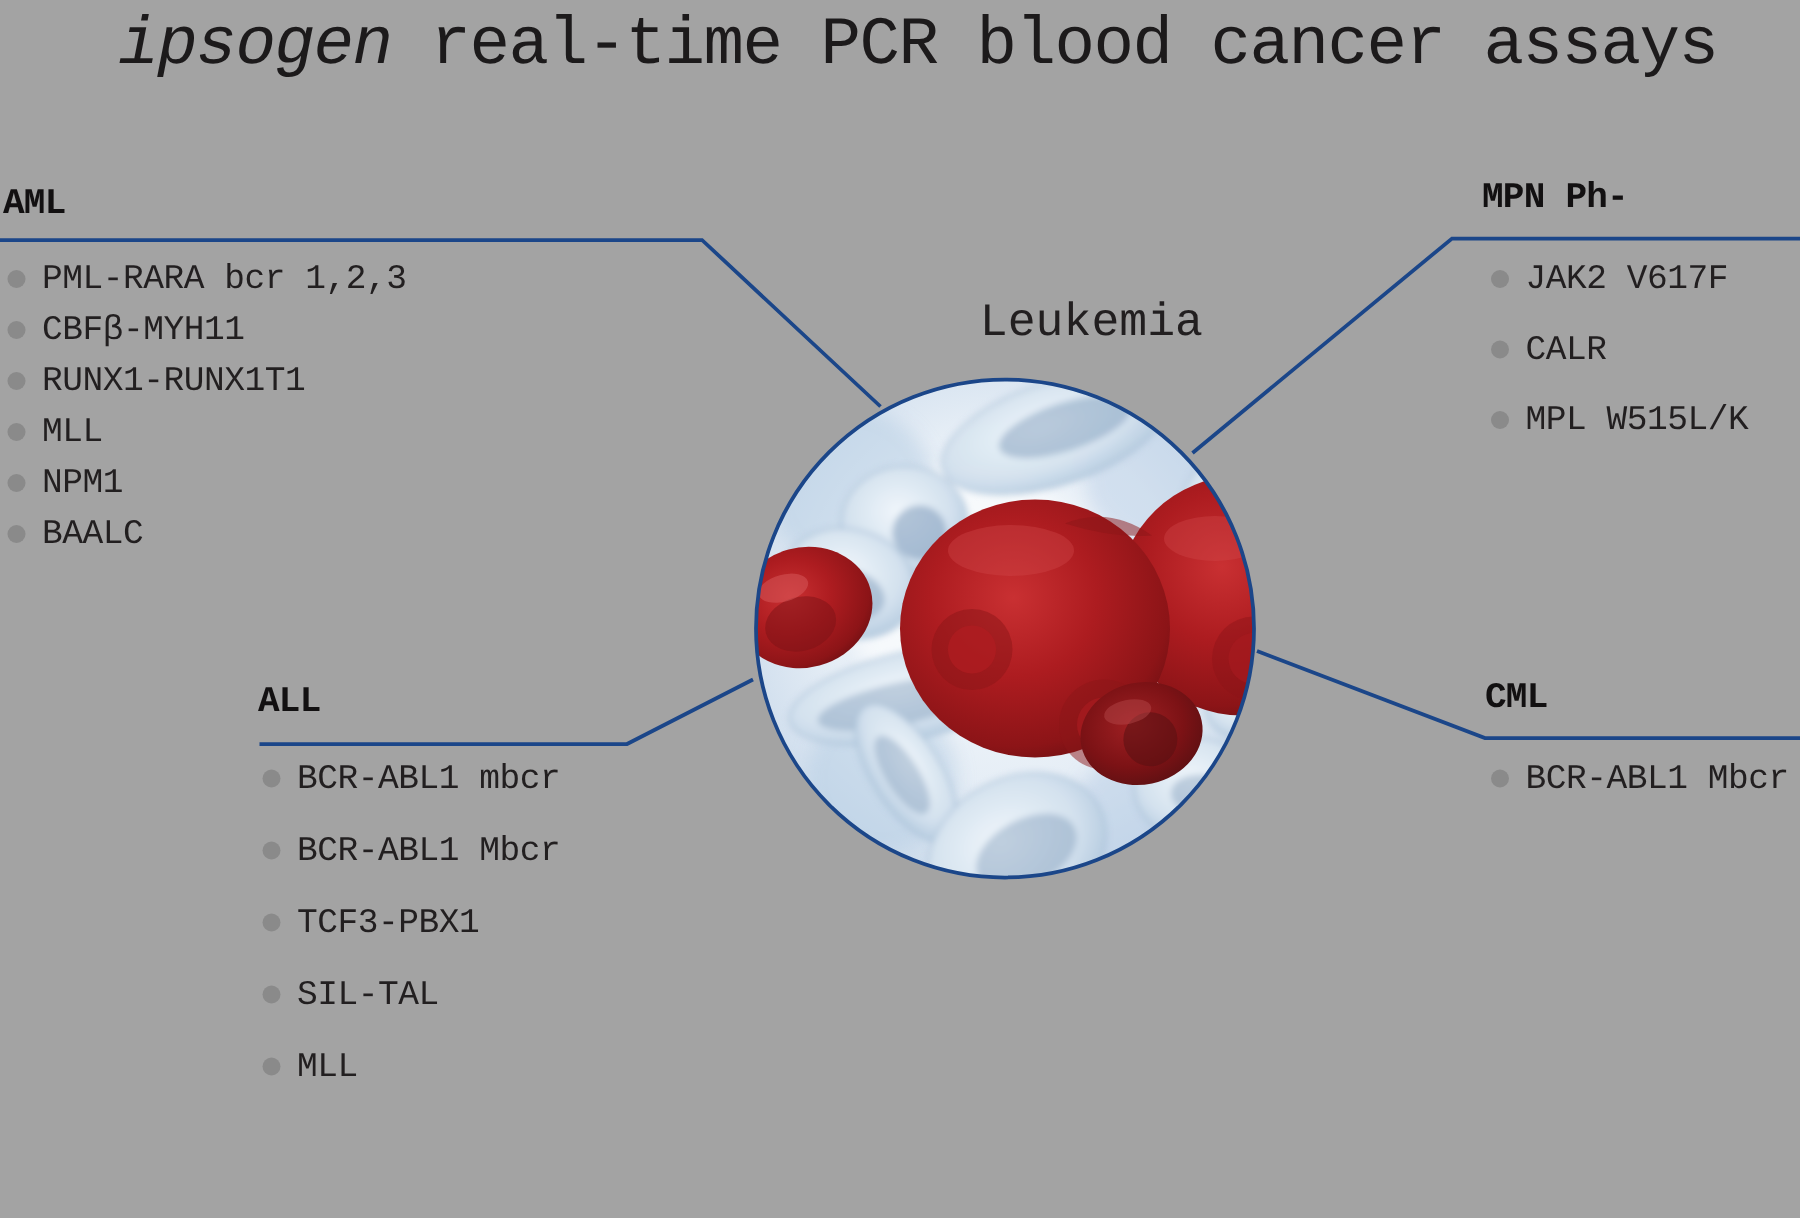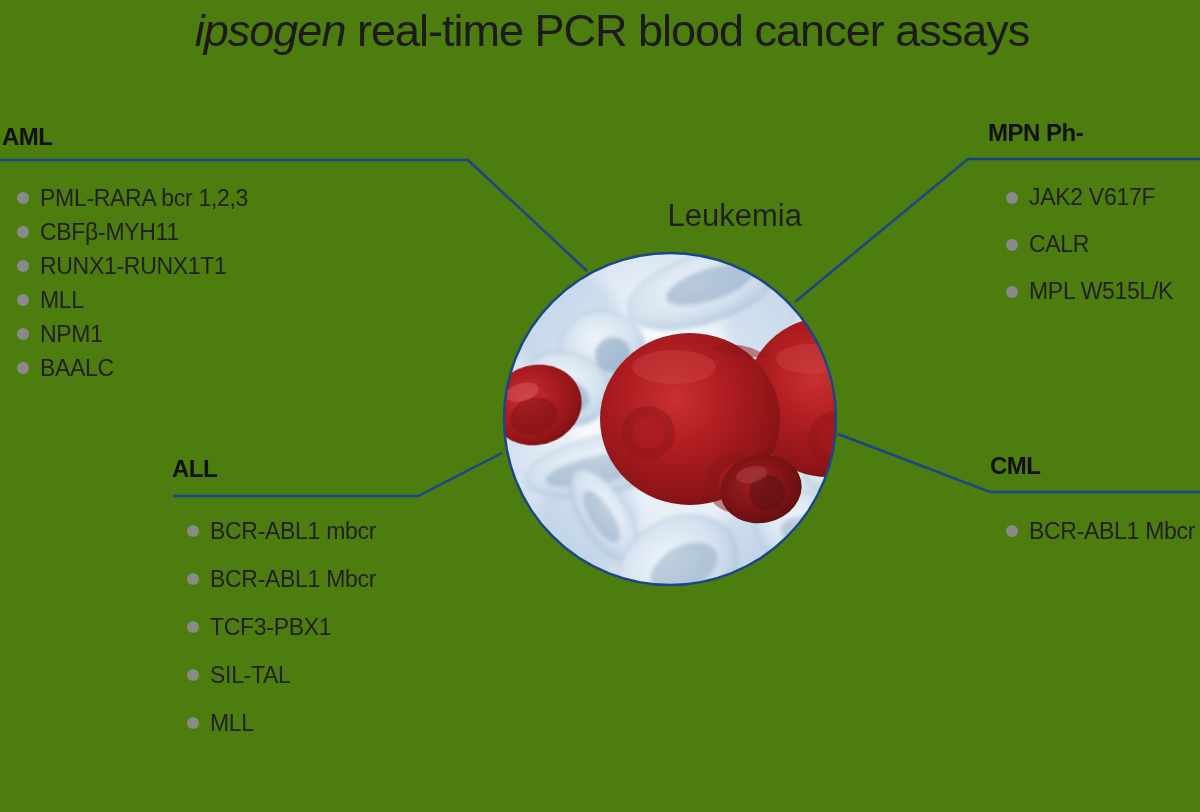--- a/index.html
+++ b/index.html
@@ -1,18 +1,18 @@
 <!DOCTYPE html>
 <html><head>
 <meta charset="utf-8">
 <style>
   html,body { margin:0; padding:0; background:#ffffff; }
   .canvas {
-    position:relative; width:1200px; height:812px; background:#4d7c0f;
-    font-family:Liberation Sans, sans-serif; color:#221f20; overflow:hidden;
+    position:relative; width:1200px; height:812px; background:#a3a3a3;
+    font-family:Liberation Mono, monospace; color:#221f20; overflow:hidden;
   }
   .title {
     position:absolute; top:5px; left:12px; width:1200px; text-align:center;
     font-size:45px; letter-spacing:-1px; color:#1c1a1b; white-space:pre;
   }
   .title .brand { font-style:italic; }
   .connector-svg, .photo-svg { position:absolute; pointer-events:none; }
   .connector-svg { left:0; top:0; }
   .photo-svg { left:498px; top:247px; }
   .center-label {
@@ -20,21 +20,21 @@
     font-size:31px; color:#221f20;
   }
   .group-header {
     position:absolute; font-size:24px; font-weight:bold; line-height:30px;
     letter-spacing:-0.5px; color:#121011;
   }
   .header-aml { left:2px;   top:122px; }
   .header-mpn { left:988px; top:118px; }
   .header-all { left:172px; top:454px;text-align:center; }
   .header-cml { left:990px; top:451px; }
-  ul.assay-list { position:absolute; list-style:none; margin:12px; padding:0; }
+  ul.assay-list { position:absolute; list-style:none; margin:0; padding:0; }
   ul.assay-list li { display:flex; align-items:center; }
   .bullet {
     flex:none; width:12px; height:12px; border-radius:50%;
     background:#8a8a8a; margin-right:11px;
   }
   .item-label { font-size:23px; letter-spacing:-0.3px; white-space:nowrap; }
   .list-aml { left:5px;   top:169px; } .list-aml li { height:34px; }
   .list-mpn { left:994px; top:162px;text-align:right; } .list-mpn li { height:47px; }
   .list-all { left:175px; top:495px; } .list-all li { height:48px; }
   .list-cml { left:994px; top:495px; } .list-cml li { height:48px; }

